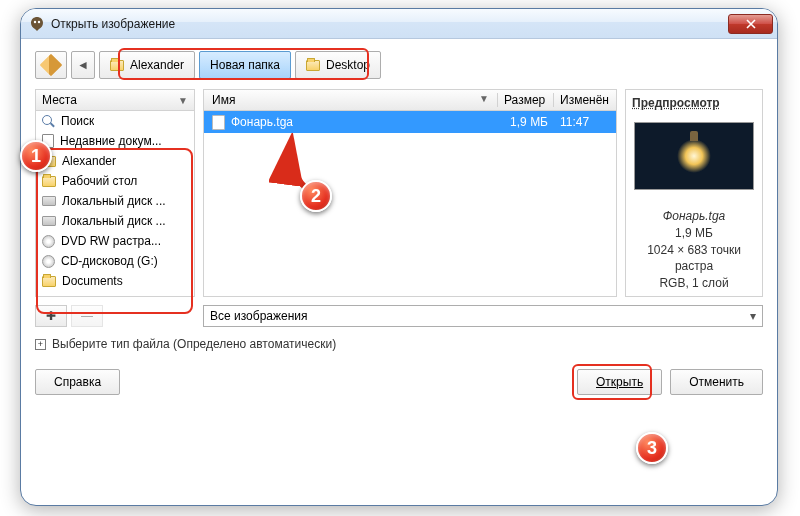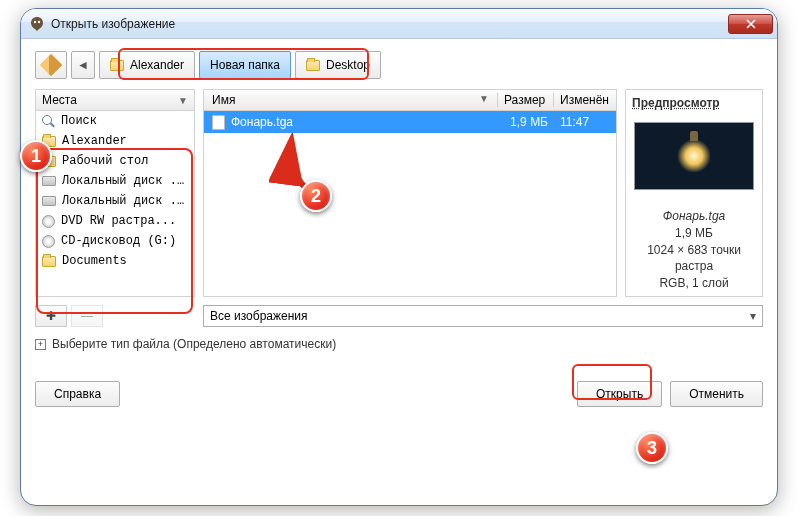--- a/index.html
+++ b/index.html
@@ -15,21 +15,21 @@
 .bc-btn.icon-only { width: 32px; justify-content: center; padding: 0; }
 .bc-btn.arrow { width: 24px; padding: 0; justify-content: center; color: #555; }
 .bc-btn.active { background: linear-gradient(to bottom, #d7ecff, #a8d4fb); border-color: #5b9bd1; }
 .bc-highlight { position: absolute; left: 118px; top: 48px; width: 251px; height: 32px; border: 2px solid #e53020; border-radius: 6px; pointer-events: none; }
 .main-row { display: flex; gap: 8px; height: 208px; }
 .places-col { width: 160px; display: flex; flex-direction: column; }
 .places-header { height: 22px; background: linear-gradient(to bottom, #fdfdfd, #eaeaea); border: 1px solid #d2d2d2; display: flex; align-items: center; padding: 0 6px; justify-content: space-between; }
 .places-header .tri { color: #666; font-size: 10px; }
 .places-list { flex: 1; border: 1px solid #d2d2d2; border-top: none; overflow: hidden; padding-bottom: 4px; }
 .place-item { height: 20px; display: flex; align-items: center; padding: 0 6px; gap: 6px; cursor: pointer; white-space: nowrap; overflow: hidden; text-overflow: ellipsis; }
-.place-item span.lbl { overflow: hidden; text-overflow: ellipsis; font-family: Liberation Mono, monospace; }
+.place-item span.lbl { overflow: hidden; text-overflow: ellipsis; }
 .places-highlight { position: absolute; left: 36px; top: 148px; width: 157px; height: 166px; border: 2px solid #e53020; border-radius: 8px; pointer-events: none; }
 .files-col { flex: 1; display: flex; flex-direction: column; }
 .files-header { height: 22px; background: linear-gradient(to bottom, #fdfdfd, #eaeaea); border: 1px solid #d2d2d2; display: flex; align-items: center; }
 .fh-name { flex: 1; padding: 0 8px; display: flex; justify-content: space-between; border-right: 1px solid #d2d2d2; }
 .fh-size { width: 56px; padding: 0 6px; border-right: 1px solid #d2d2d2; }
 .fh-mod { width: 62px; padding: 0 6px; }
 .files-list { flex: 1; border: 1px solid #d2d2d2; border-top: none; background: #fff; }
 .file-row { height: 22px; display: flex; align-items: center; background: #3399ff; color: #fff; cursor: pointer; }
 .file-row .fn { flex: 1; padding: 0 8px; display: flex; align-items: center; gap: 6px; }
 .file-row .fs { width: 56px; padding: 0 6px; text-align: right; }
@@ -39,21 +39,21 @@
 .preview-thumb { width: 120px; height: 82px; background: #0d1a2a; border: 1px solid #999; display: flex; align-items: center; justify-content: center; margin-top: 8px; }
 .preview-info { text-align: center; margin-top: 18px; line-height: 1.4; color: #333; }
 .preview-info .fn { font-style: italic; }
 .below-row { margin-top: 8px; display: flex; gap: 8px; align-items: center; }
 .add-remove { width: 160px; display: flex; gap: 4px; }
 .ar-btn { width: 32px; height: 22px; border: 1px solid #ccc; background: linear-gradient(to bottom, #fdfdfd, #ececec); display: flex; align-items: center; justify-content: center; font-size: 14px; color: #444; cursor: pointer; }
 .filter-select { flex: 1; height: 22px; border: 1px solid #adadad; background: #fff; padding: 0 6px; display: flex; align-items: center; justify-content: space-between; cursor: pointer; }
 .ftype-row { margin-top: 10px; display: flex; align-items: center; gap: 6px; color: #333; }
 .ftype-row .plus { width: 11px; height: 11px; border: 1px solid #7a7a7a; display: inline-flex; align-items: center; justify-content: center; font-size: 9px; line-height: 1; }
 .buttons-row { margin-top: 18px; display: flex; justify-content: space-between; }
-.btn { height: 26px; padding: 0 18px; border: 1px solid #adadad; background: linear-gradient(to bottom, #fdfdfd, #ececec); border-radius: 2px; cursor: pointer; display: flex; align-items: center; margin-top: 12px; }
+.btn { height: 26px; padding: 0 18px; border: 1px solid #adadad; background: linear-gradient(to bottom, #fdfdfd, #ececec); border-radius: 2px; cursor: pointer; display: flex; align-items: center; }
 .open-btn-wrap { position: relative; display: flex; gap: 8px; }
 .open-highlight { position: absolute; left: -5px; top: -5px; width: 80px; height: 36px; border: 2px solid #e53020; border-radius: 6px; pointer-events: none; }
 .folder-icon { width: 14px; height: 11px; background: linear-gradient(to bottom, #fceabb, #f8d26a); border: 1px solid #c9a733; border-radius: 1px; position: relative; }
 .folder-icon::before { content: ""; position: absolute; top: -3px; left: 0; width: 6px; height: 3px; background: #f8d26a; border: 1px solid #c9a733; border-bottom: none; border-radius: 1px 1px 0 0; }
 .disk-icon { width: 14px; height: 10px; background: linear-gradient(to bottom, #e8e8e8, #c4c4c4); border: 1px solid #999; border-radius: 1px; }
 .cd-icon { width: 13px; height: 13px; border-radius: 50%; background: radial-gradient(circle, #fff 20%, #dcdcdc 60%, #b8b8b8); border: 1px solid #999; }
 .search-icon { width: 13px; height: 13px; position: relative; }
 .search-icon::before { content: ""; position: absolute; width: 8px; height: 8px; border: 1.5px solid #5b7da8; border-radius: 50%; left: 0; top: 0; }
 .search-icon::after { content: ""; position: absolute; width: 5px; height: 1.5px; background: #5b7da8; transform: rotate(45deg); left: 8px; top: 9px; }
 .doc-icon-small { width: 12px; height: 14px; background: #fff; border: 1px solid #888; border-radius: 1px; position: relative; }
@@ -112,20 +112,24 @@
         <div class="places-header">
           <span>Места</span>
           <span class="tri">▼</span>
         </div>
         <div class="places-list">
           <div class="place-item">
               <span class="search-icon"></span>
               <span class="lbl">Поиск</span>
             </div>
           <div class="place-item">
+              <span class="doc-icon-small"></span>
+              <span class="lbl">Недавние докум...</span>
+            </div>
+          <div class="place-item">
               <span class="folder-icon"></span>
               <span class="lbl">Alexander</span>
             </div>
           <div class="place-item">
               <span class="folder-icon"></span>
               <span class="lbl">Рабочий стол</span>
             </div>
           <div class="place-item">
               <span class="disk-icon"></span>
               <span class="lbl">Локальный диск ...</span>

